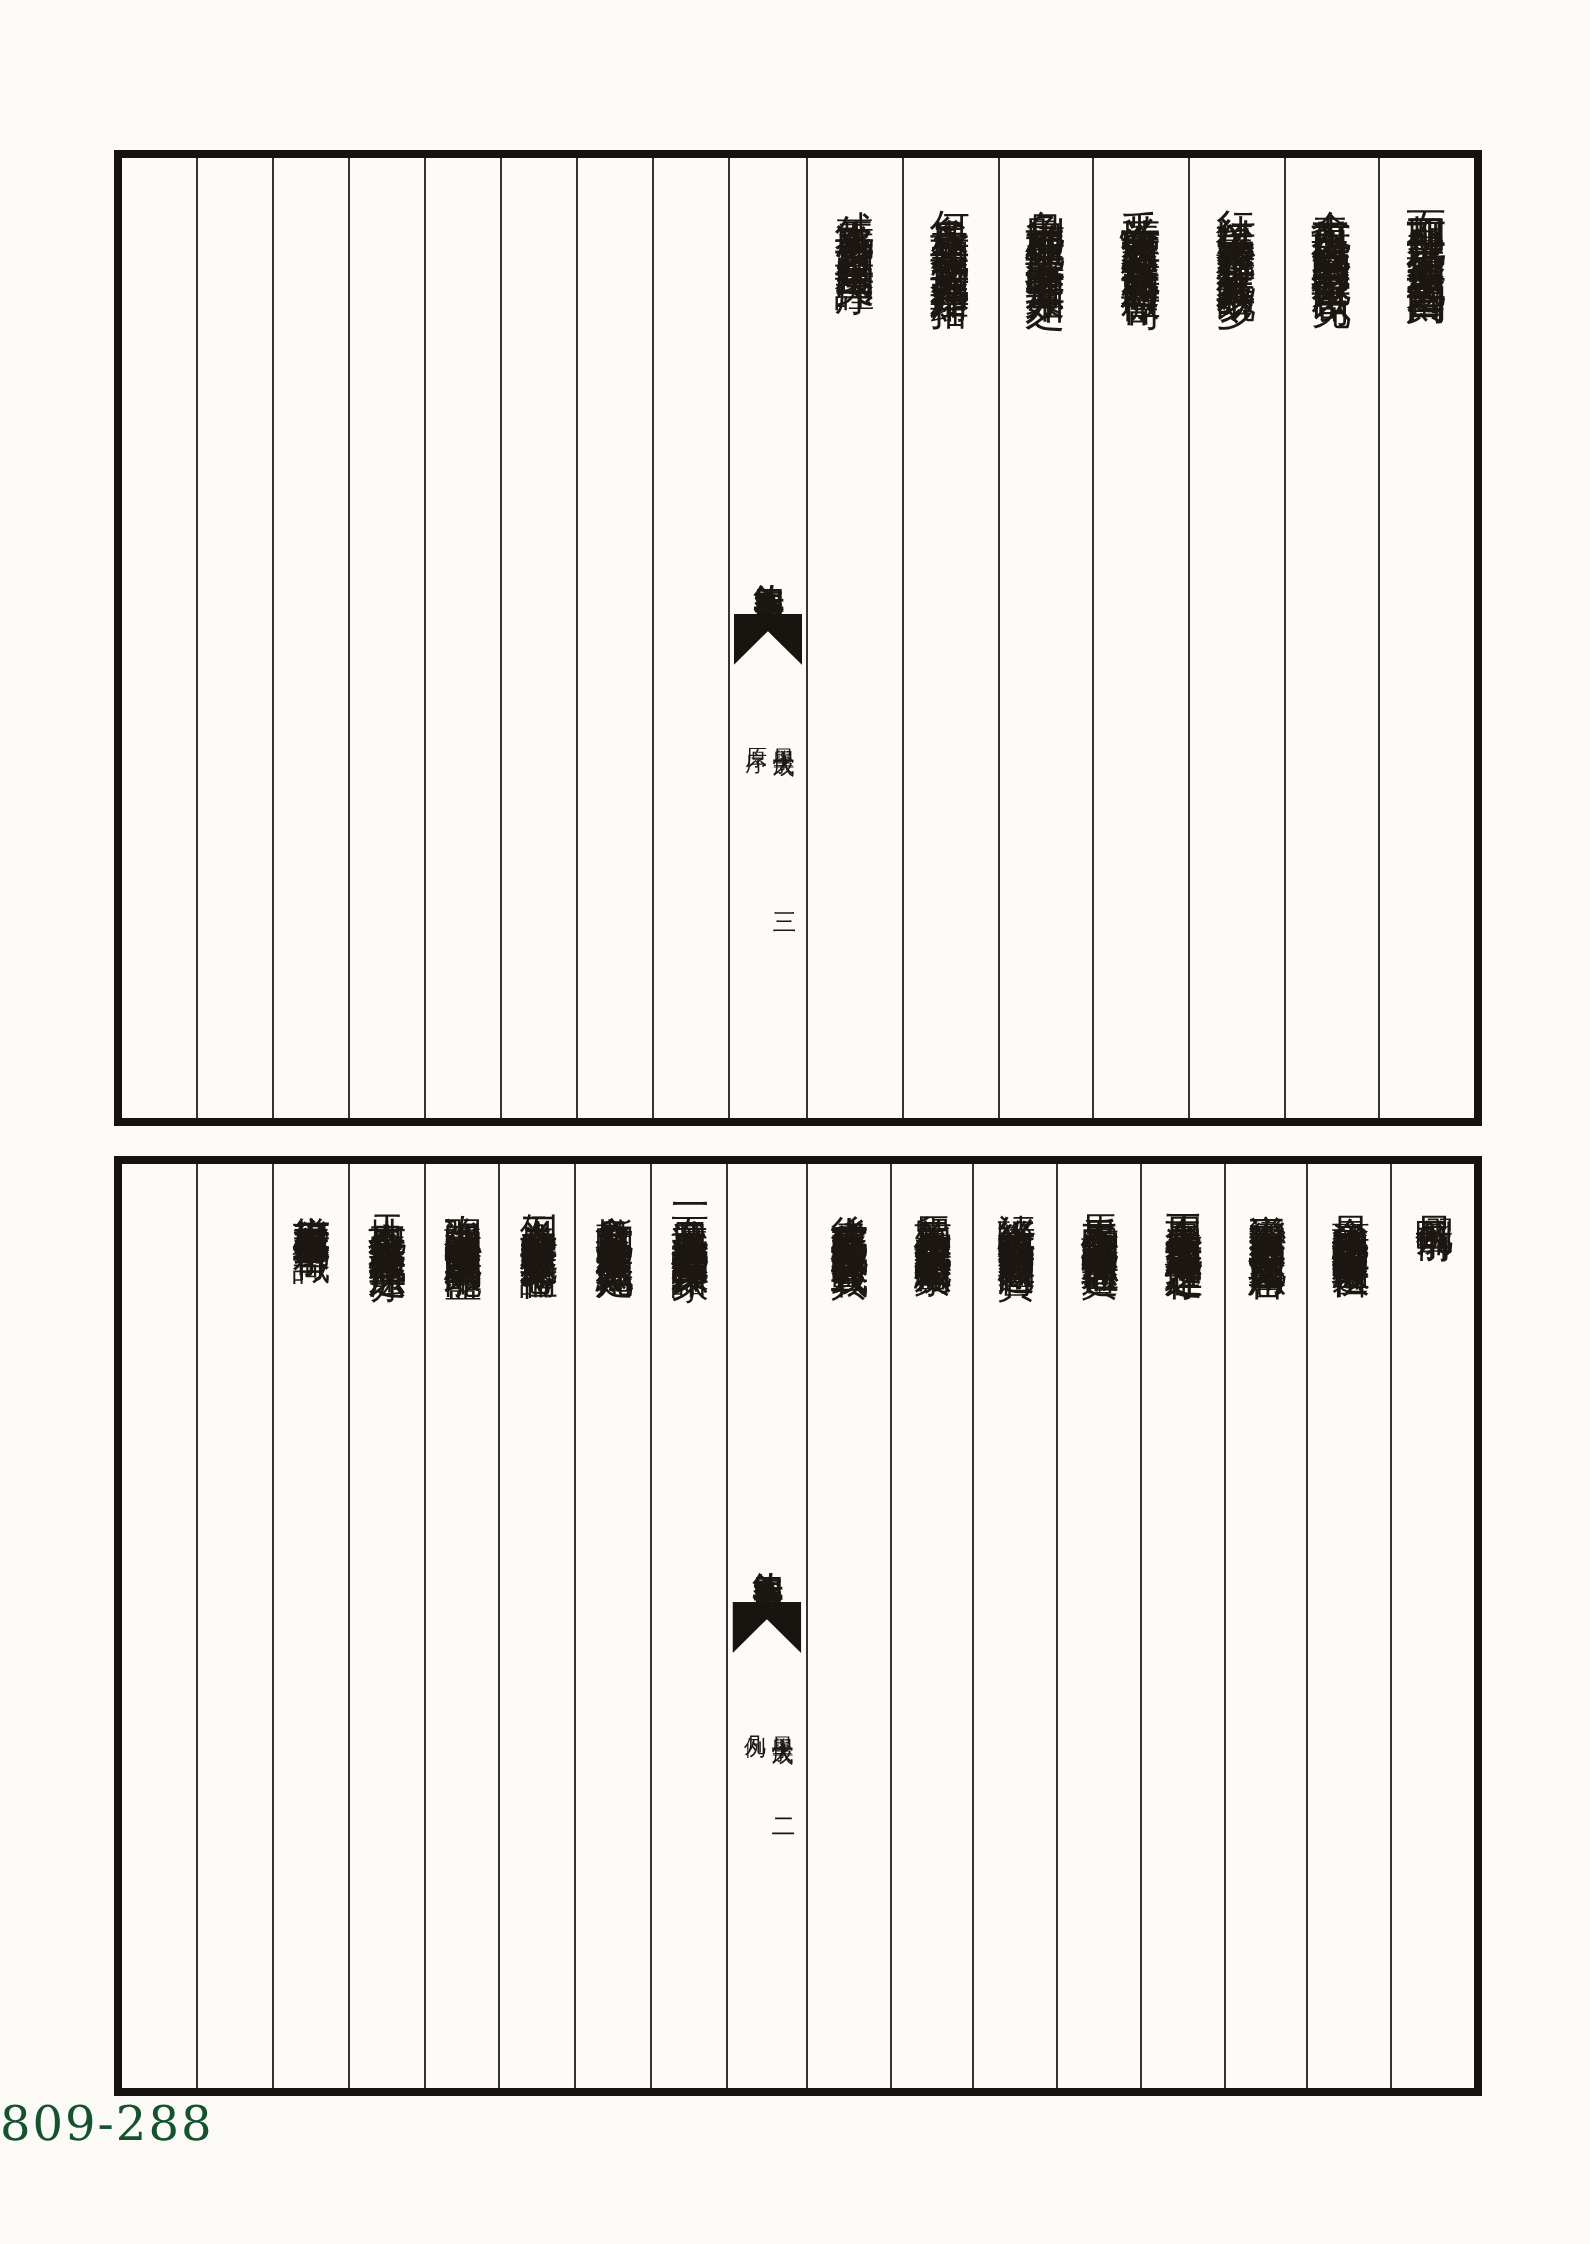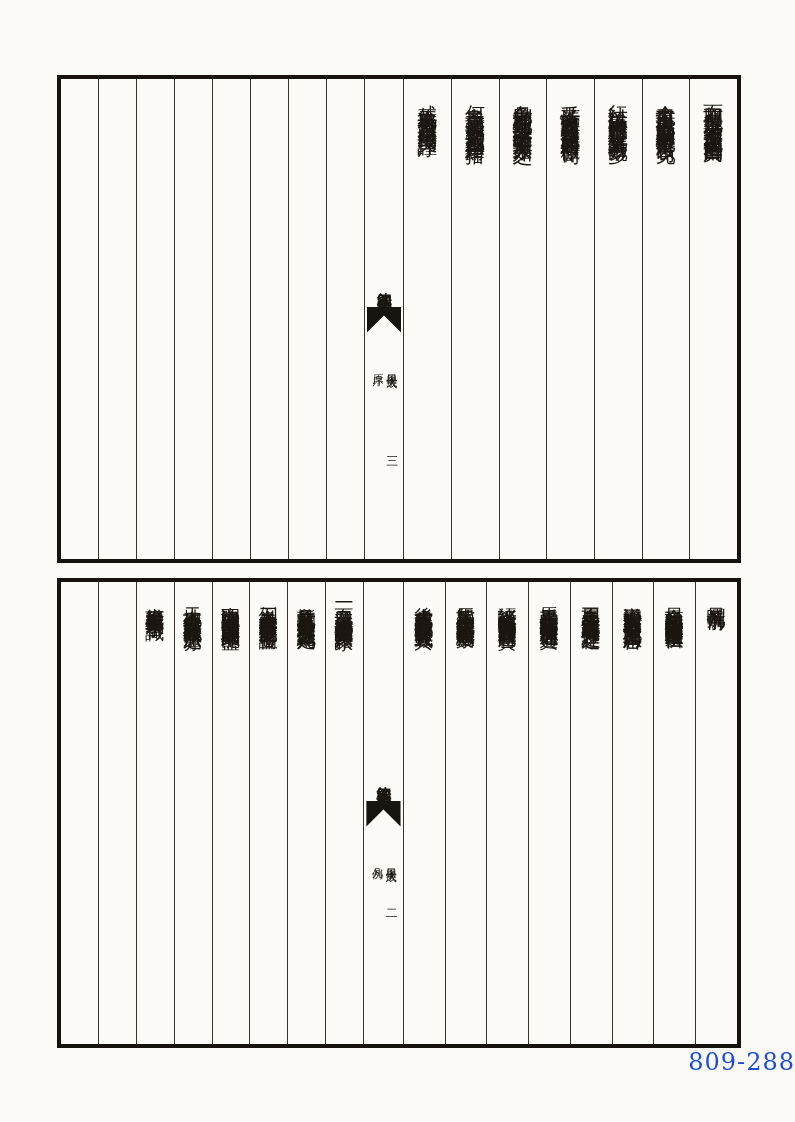--- a/index.html
+++ b/index.html
@@ -67,23 +67,23 @@
   .bx-book,.bx-sec{display:block;}
   .bx-page{
     position:absolute;left:56%;
     font-size:12px;
   }
   #top-block .bx-page{top:78%;}
   #bottom-block .bx-page{top:70%;}
 
   .plate{
     position:absolute;top:1048px;left:0;width:100%;
-    text-align:right;
+    text-align:left;
     font-size:24px;letter-spacing:1px;
-    color:#1d4ed8;
+    color:#14532d;
   }
 </style>
 </head>
 <body>
 
 <div class="page">
 
   <div class="block" id="top-block">
     <div class="col cw-48">
         <span class="vtext body-text">而胡不可哉是書之行使知命之士觀之遇富貴則曰</span>

